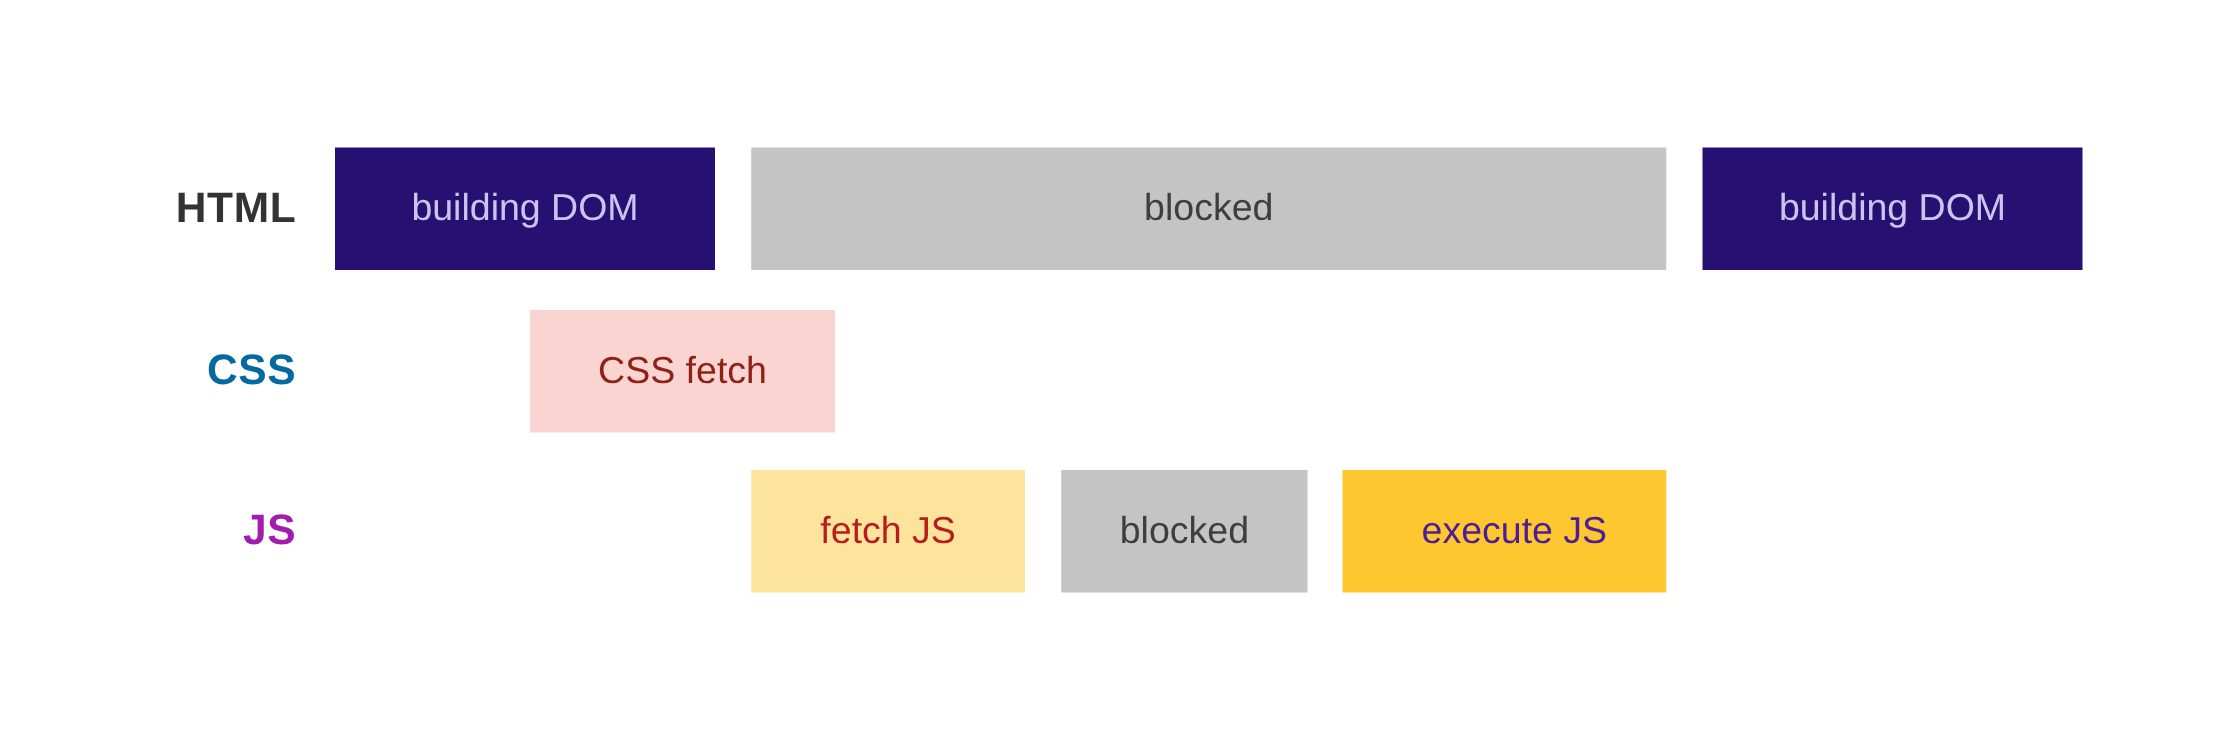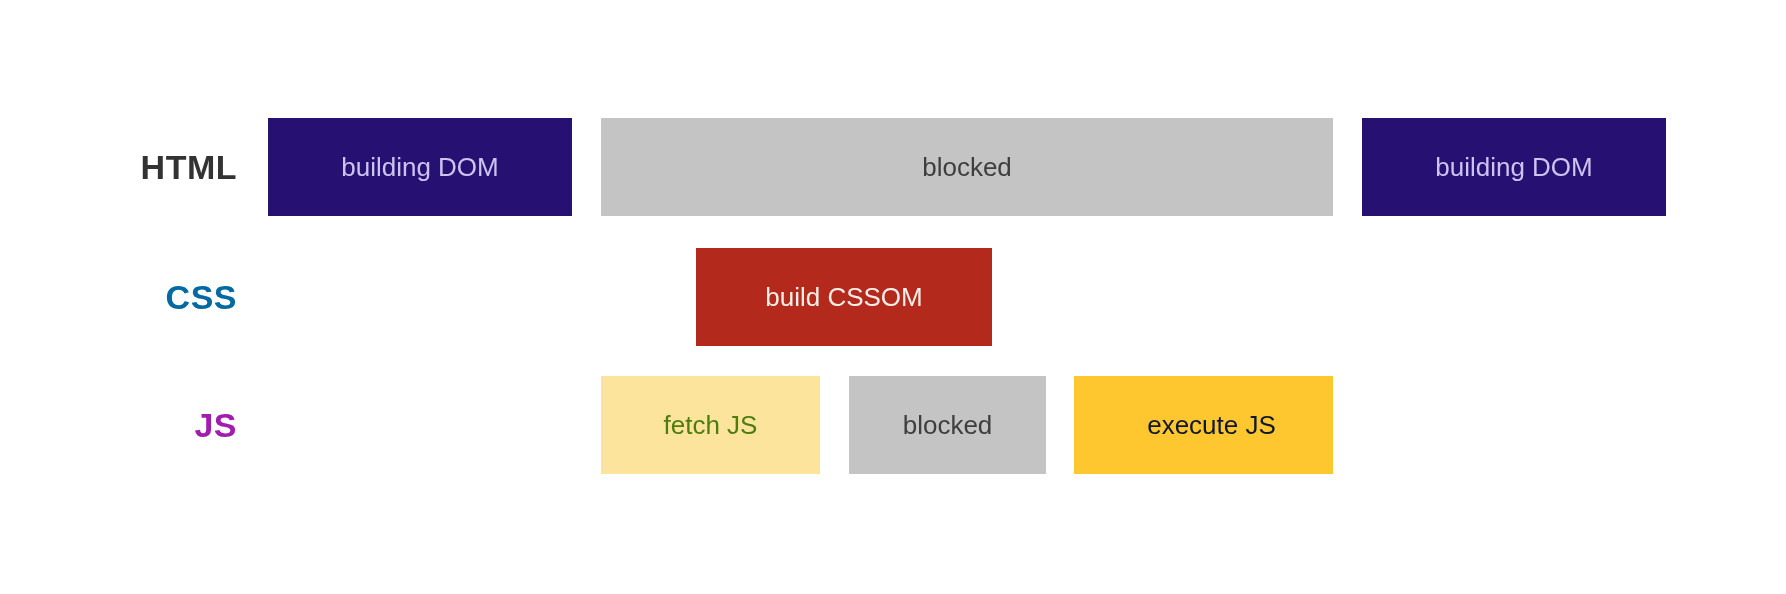--- a/index.html
+++ b/index.html
@@ -22,45 +22,45 @@
     color: #333333;
     letter-spacing: 0.5px;
     transform: translateY(-50%);
     white-space: nowrap;
   }
   .bar {
     position: absolute;
     display: flex;
     align-items: center;
     justify-content: center;
-    font-size: 26px;
+    font-size: 30px;
     white-space: nowrap;
   }
 </style>
 </head>
 <body>
 
 <div id="canvas" style="width: 1786px; height: 594px; background: rgb(255, 255, 255);">
     <div class="row-label" style="right: 1549px; top: 167px; color: rgb(51, 51, 51);">HTML</div>
     <div class="bar" style="left: 268px; top: 118px; width: 304px; height: 98px; background: rgb(38, 17, 115);">
       <span style="color: rgb(205, 195, 239);">building DOM</span>
     </div>
     <div class="bar" style="left: 601px; top: 118px; width: 732px; height: 98px; background: rgb(196, 196, 196);">
       <span style="color: rgb(62, 62, 62);">blocked</span>
     </div>
     <div class="bar" style="left: 1362px; top: 118px; width: 304px; height: 98px; background: rgb(38, 17, 115);">
       <span style="color: rgb(205, 195, 239);">building DOM</span>
     </div>
     <div class="row-label" style="right: 1549px; top: 297px; color: #0369a1;">CSS</div>
-    <div class="bar" style="left: 696px; top: 248px; width: 296px; height: 98px; background: rgb(179, 42, 28);">
-      <span style="color: rgb(250, 238, 234);">build CSSOM</span>
+    <div class="bar" style="left: 424px; top: 248px; width: 244px; height: 98px; background: rgb(249, 212, 209);">
+      <span style="color: rgb(143, 33, 23);">CSS fetch</span>
     </div>
     <div class="row-label" style="right: 1549px; top: 425px; color: #a21caf;">JS</div>
     <div class="bar" style="left: 601px; top: 376px; width: 219px; height: 98px; background: rgb(253, 228, 157);">
-      <span style="color: #4d7c0f;">fetch JS</span>
+      <span style="color: #b91c1c;">fetch JS</span>
     </div>
     <div class="bar" style="left: 849px; top: 376px; width: 197px; height: 98px; background: rgb(196, 196, 196);">
       <span style="color: rgb(62, 62, 62);">blocked</span>
     </div>
     <div class="bar" style="left: 1074px; top: 376px; width: 259px; height: 98px; background: rgb(255, 199, 47);">
-      <span style="color: #0f172a; margin-left: 16px;">execute JS</span>
+      <span style="color: #4c1d95; margin-left: 16px;">execute JS</span>
     </div>
   </div>
 
 </body></html>

